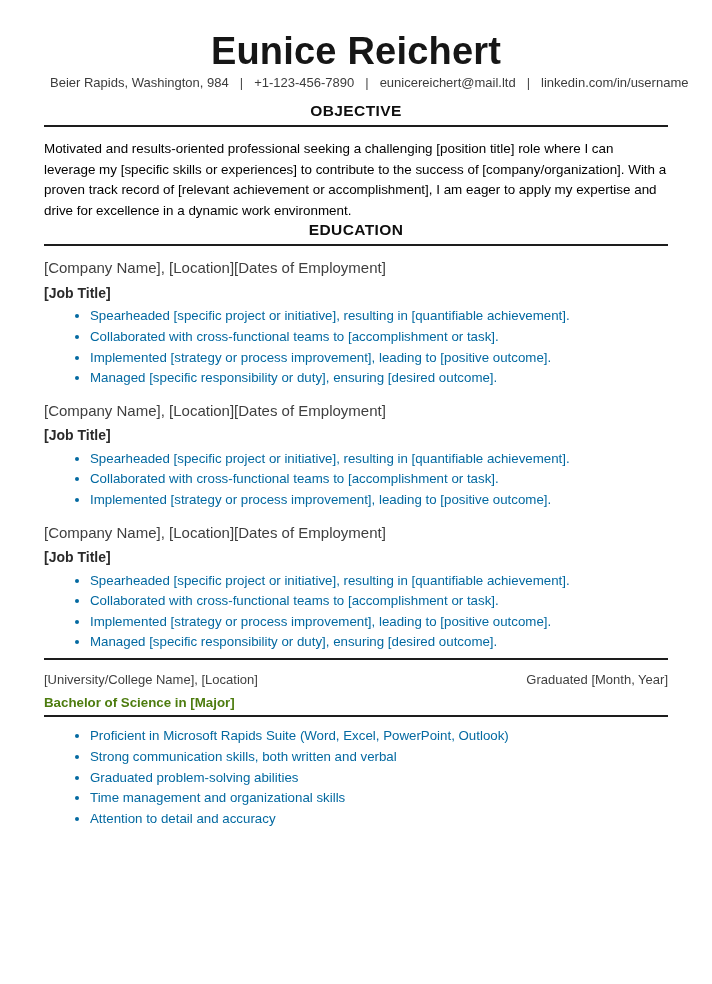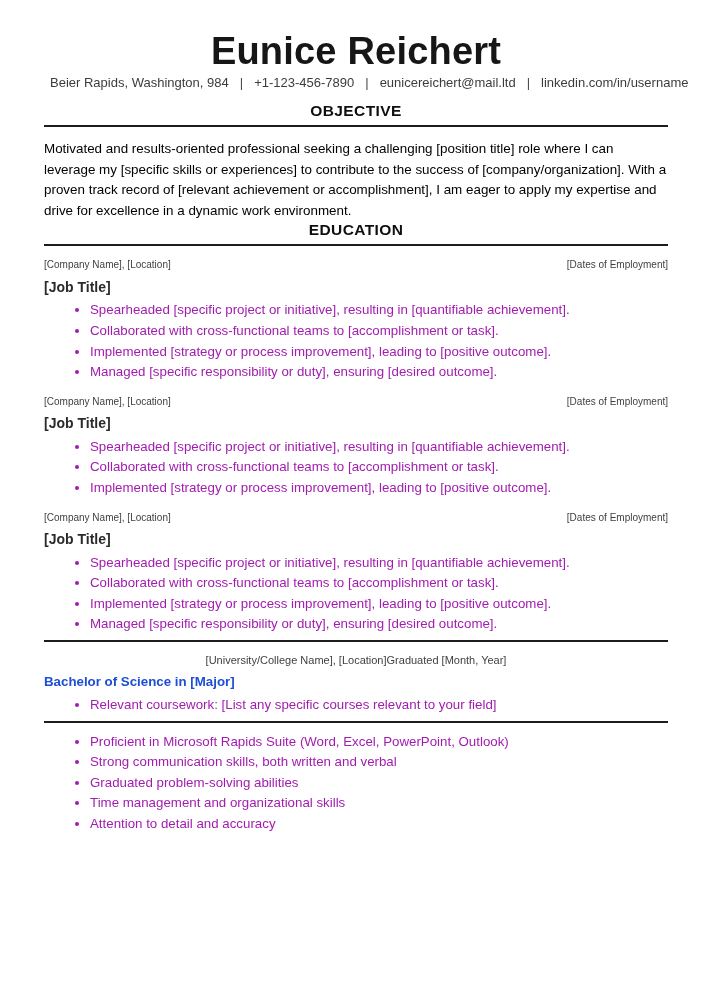--- a/index.html
+++ b/index.html
@@ -46,52 +46,51 @@
   }
   .objective-text {
     font-size: 13.4px;
     line-height: 20.6px;
     color: #000000;
     margin: 12px 0 0 0;
   }
   .job { margin-top: 13px; }
   .job-head {
     display: flex;
-    justify-content: space-between;
     align-items: baseline;
-    font-size: 10px;
+    font-size: 15px;
     color: #3f3f3f;
   }
   .job-title {
     font-weight: 700;
     font-size: 14px;
     color: #2a2a2a;
     margin-top: 8.5px;
   }
   ul.bullets {
     margin: 5.5px 0 0 0;
     padding-left: 46px;
   }
   ul.bullets li {
     font-size: 13.3px;
     line-height: 20.6px;
-    color: #a21caf;
+    color: #0369a1;
   }
   .edu-entry { margin-top: 12px; }
   .edu-head {
     display: flex;
-    justify-content: center;
+    justify-content: space-between;
     align-items: baseline;
-    font-size: 11px;
+    font-size: 13px;
     color: #3f3f3f;
   }
   .edu-degree {
     font-weight: 700;
     font-size: 13.3px;
-    color: #1d4ed8;
+    color: #4d7c0f;
     margin-top: 8.5px;
   }
   .skills-list { margin-top: 9px !important; }
 </style>
 </head>
 <body>
 
 <div class="page">
 
   <h1 class="name">Eunice Reichert</h1>
@@ -153,23 +152,20 @@
   </div>
 
   <div class="section">
     <hr class="section-rule">
     <div class="edu-entry">
       <div class="edu-head">
         <span>[University/College Name], [Location]</span>
         <span>Graduated [Month, Year]</span>
       </div>
       <div class="edu-degree">Bachelor of Science in [Major]</div>
-      <ul class="bullets">
-        <li>Relevant coursework: [List any specific courses relevant to your field]</li>
-      </ul>
     </div>
   </div>
 
   <div class="section">
     <hr class="section-rule">
     <ul class="bullets skills-list">
       <li>Proficient in Microsoft Rapids Suite (Word, Excel, PowerPoint, Outlook)</li>
       <li>Strong communication skills, both written and verbal</li>
       <li>Graduated problem-solving abilities</li>
       <li>Time management and organizational skills</li>

